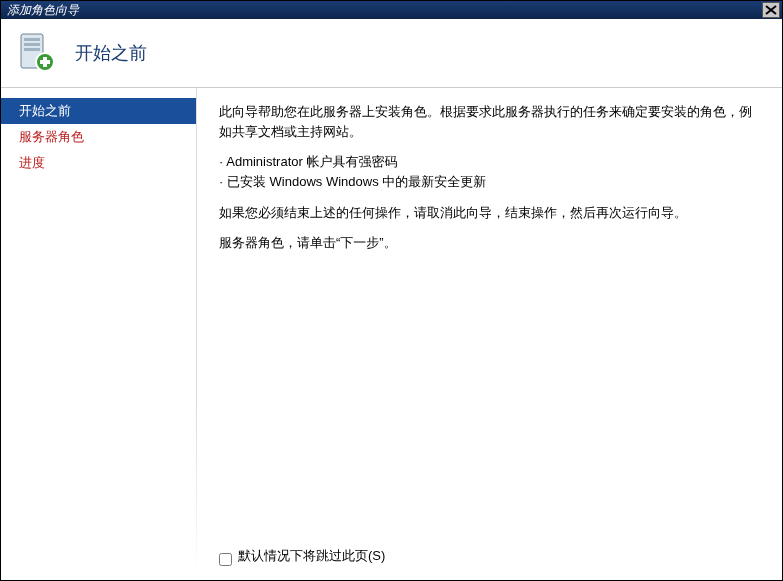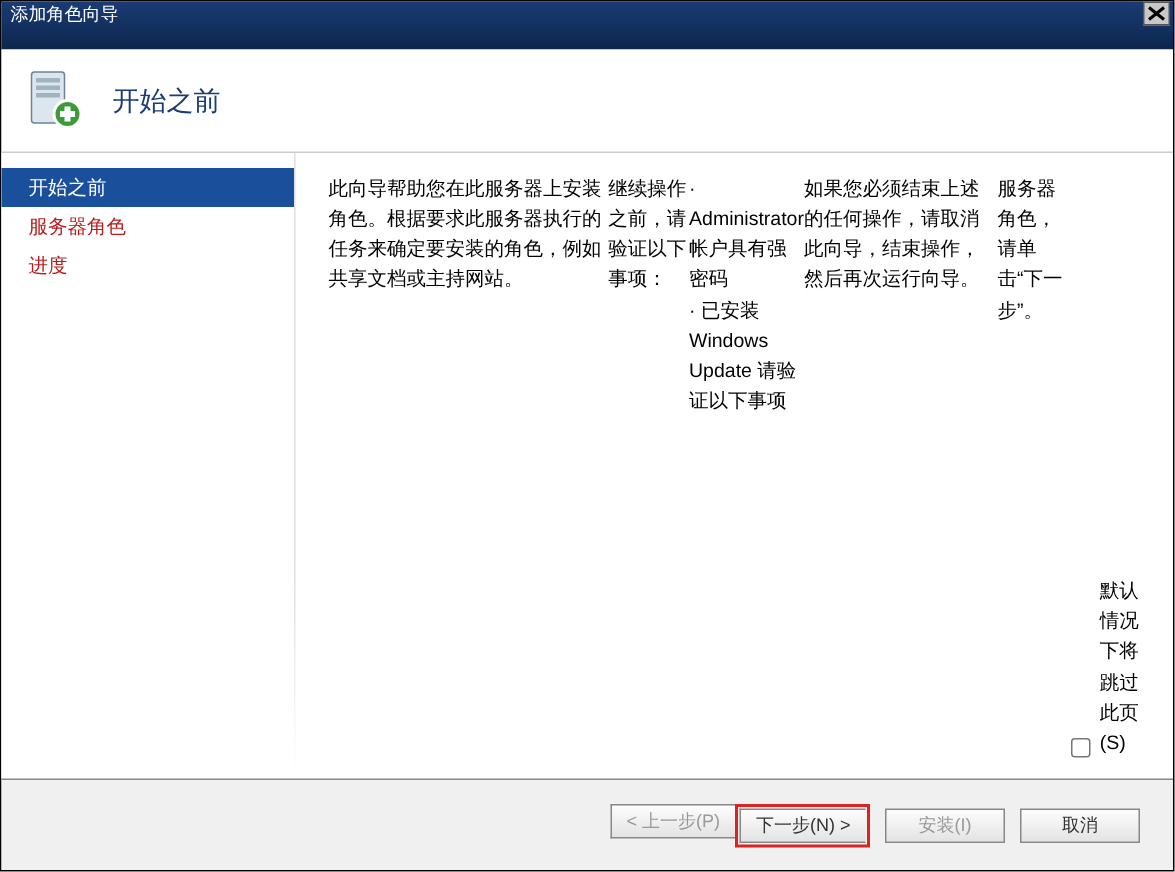--- a/index.html
+++ b/index.html
@@ -1,32 +1,32 @@
 <!DOCTYPE html>
 <html><head>
 <meta charset="utf-8">
 <style>
   html,body{margin:0;padding:0;font-family:"Microsoft YaHei","SimSun",Tahoma,sans-serif;font-size:12px;background:#7f7f7f;}
   .window{width:783px;height:581px;background:#fff;position:relative;display:flex;flex-direction:column;border:1px solid #000;box-sizing:border-box;}
   
-  .titlebar{height:32px;background:linear-gradient(to bottom,#1a3c73,#0d254d);color:#fff;display:flex;padding:0 2px 0 6px;font-size:12px;}
+  .titlebar{height:18px;background:linear-gradient(to bottom,#1a3c73,#0d254d);color:#fff;display:flex;align-items:center;padding:0 2px 0 6px;font-size:12px;font-style:italic;}
   .titlebar .title{flex:1;}
   .titlebar .sys-btn{width:18px;height:16px;background:#c8c8c8;border:1px solid #555;box-sizing:border-box;position:relative;cursor:default;}
   .titlebar .sys-btn svg{position:absolute;top:1px;left:1px;}
   
   .header{height:68px;background:#fff;display:flex;align-items:center;padding-left:14px;border-bottom:1px solid #ccc;}
   .header .hdr-icon{width:42px;height:42px;margin-right:18px;}
   .header .hdr-title{font-size:18px;color:#1a3c73;}
   
   .body{flex:1;display:flex;background:#fff;min-height:0;}
   .sidebar{width:195px;background:#fff;padding-top:10px;}
   .sidebar .nav-item{padding:4px 10px 4px 18px;color:#b91c1c;font-size:13px;cursor:default;}
   .sidebar .nav-item.active{background:#1a4f9c;color:#fff;}
   .divider{width:1px;background:linear-gradient(to bottom,#ddd 0,#ddd 65%,rgba(221,221,221,0) 100%);}
-  .content{flex:1;padding:14px 22px 8px 22px;color:#000;font-size:13px;line-height:1.55;display:flex;flex-direction:row;min-height:0;}
+  .content{flex:1;padding:14px 22px 8px 22px;color:#000;font-size:13px;line-height:1.55;display:flex;flex-direction:column;min-height:0;}
   .content p{margin:0 0 10px 0;}
   .content .bullets{margin:0 0 10px 0;padding:0;}
   .content .bullets div::before{content:"· ";}
   .skip-row{margin-top:auto;display:flex;align-items:flex-end;gap:6px;padding-bottom:6px;}
   .skip-row input[type=checkbox]{width:13px;height:13px;margin:0;}
   
   .footer{height:60px;border-top:1px solid #888;background:#f0f0f0;display:flex;align-items:center;justify-content:flex-end;padding-right:22px;gap:10px;}
   .btn{min-width:80px;height:23px;border:1px solid #888;background:linear-gradient(to bottom,#fdfdfd,#e3e3e3);font-size:12px;display:inline-flex;align-items:center;justify-content:center;padding:0 10px;color:#333;box-sizing:border-box;cursor:default;}
   .btn.disabled{color:#999;}
   .btn-pair{display:flex;gap:0;}
@@ -68,39 +68,28 @@
     <div class="sidebar">
       <div class="nav-item active">开始之前</div>
       <div class="nav-item">服务器角色</div>
       <div class="nav-item">进度</div>
     </div>
 
     <div class="divider"></div>
 
     <div class="content">
       <p>此向导帮助您在此服务器上安装角色。根据要求此服务器执行的任务来确定要安装的角色，例如共享文档或主持网站。</p>
-      <p>继续操作之前，请验证以下事项：</p>
       <div class="bullets">
         <div>Administrator 帐户具有强密码</div>
-        <div>已安装 Windows Update 请验证以下事项</div>
+        <div>已安装 Windows Windows 中的最新安全更新</div>
       </div>
       <p>如果您必须结束上述的任何操作，请取消此向导，结束操作，然后再次运行向导。</p>
       <p>服务器角色，请单击“下一步”。</p>
 
       <div class="skip-row">
         <input type="checkbox" style="">
         <span>默认情况下将跳过此页(S)</span>
       </div>
     </div>
   </div>
 
-  <div class="footer">
-    <span class="btn-pair">
-      <span class="btn disabled">&lt; 上一步(P)</span>
-      <span class="highlight">
-        <span class="btn">下一步(N) &gt;</span>
-      </span>
-    </span>
-    <span class="btn disabled">安装(I)</span>
-    <span class="btn">取消</span>
-  </div>
 
 </div>
 
 </body></html>

